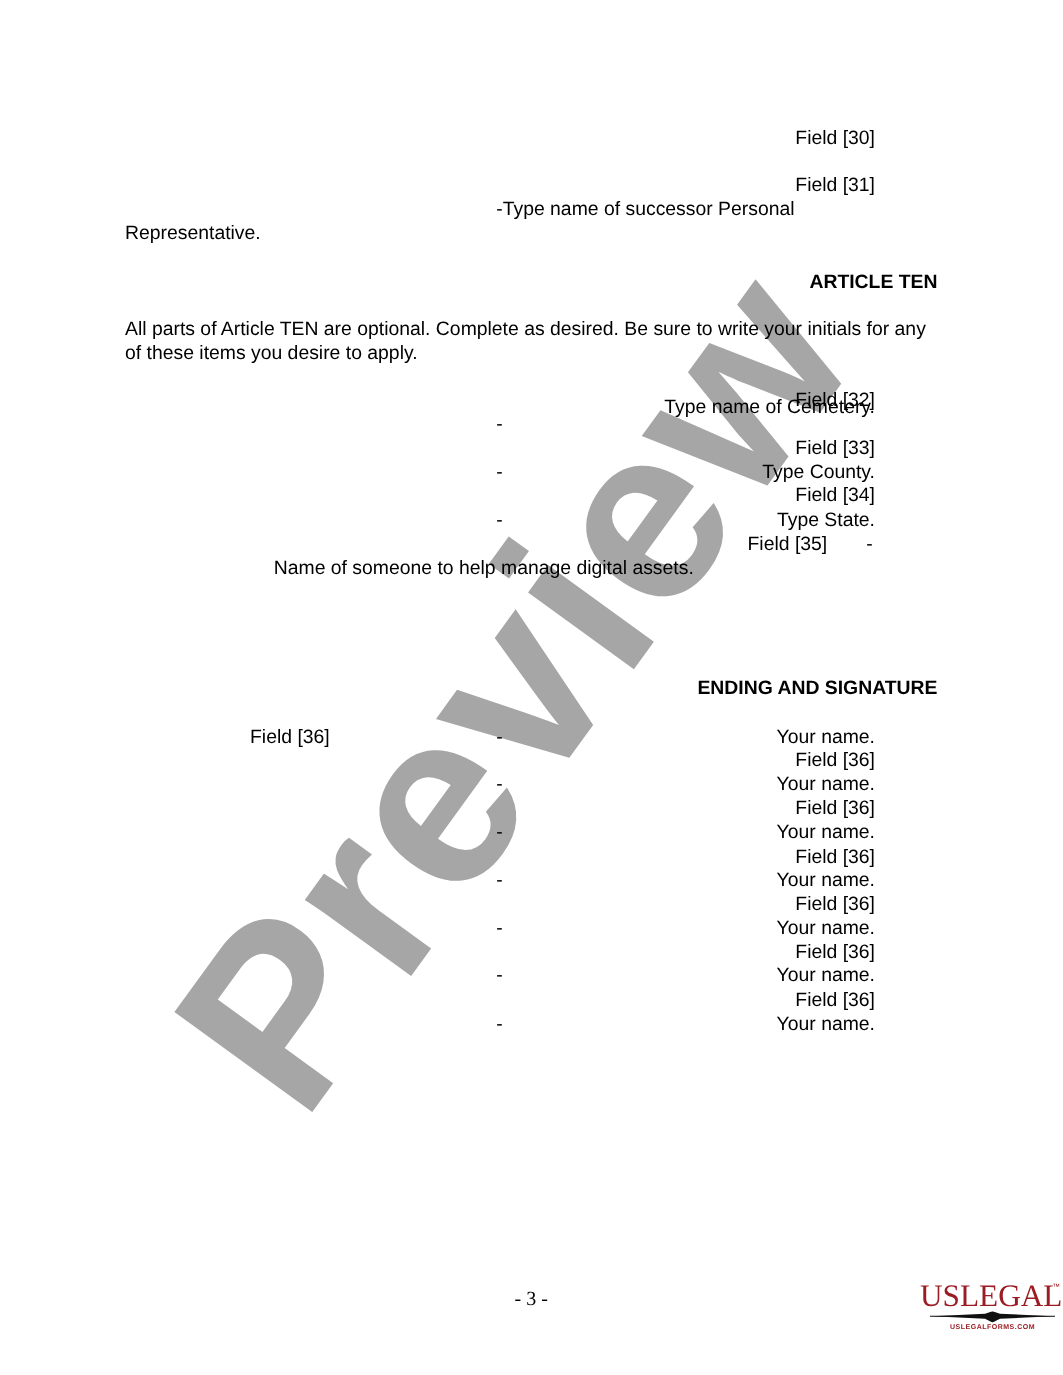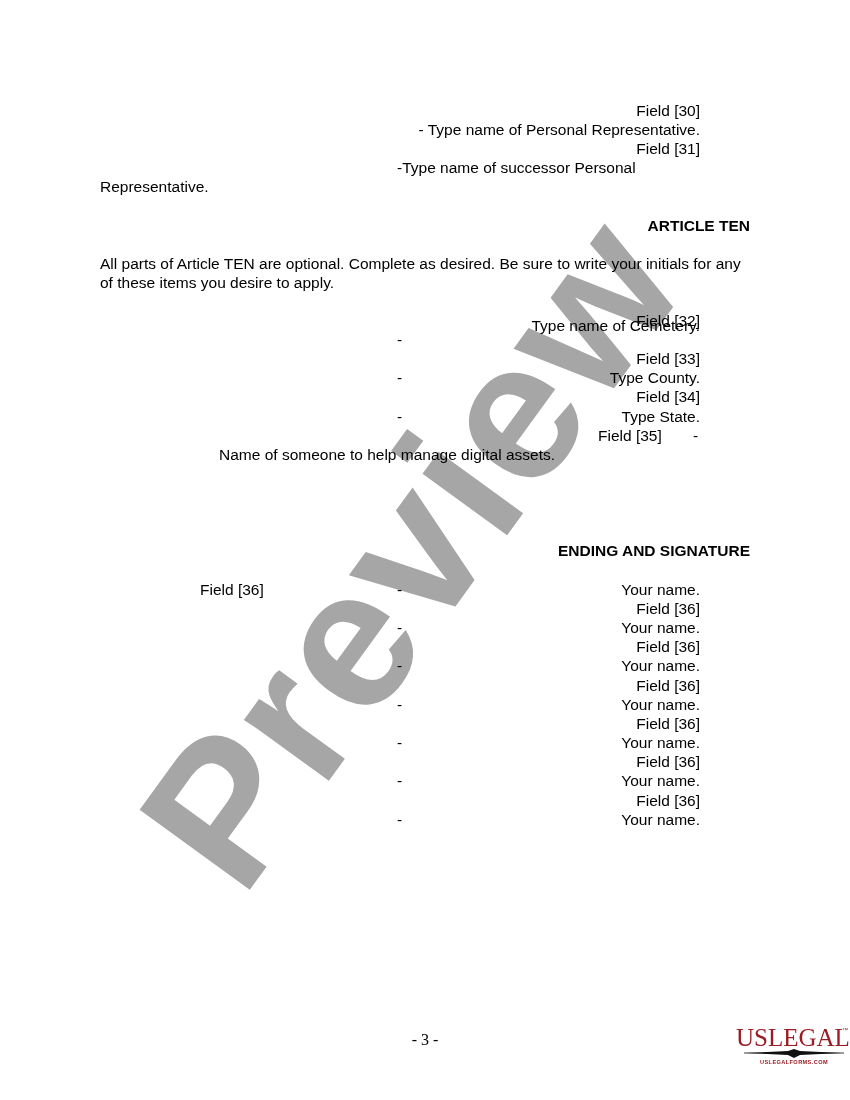--- a/index.html
+++ b/index.html
@@ -30,21 +30,20 @@
 
 <div class="page">
 
   <div class="watermark">
     <span>Preview</span>
   </div>
 
   <div class="content">
 
     <div class="ln r" style="top:101px;">Field [30]</div>
-    <div class="ln r" style="top:120px;">- Type name of Personal Representative.</div>
     <div class="ln r" style="top:139px;">Field [31]</div>
     <div class="ln" style="top:158px; left:397px;">-Type name of successor Personal</div>
     <div class="ln l" style="top:177px;text-align:right;">Representative.</div>
 
     <div class="center" style="top:216px;">ARTICLE TEN</div>
     <div class="para" style="top:254px;">All parts of Article TEN are optional.  Complete as desired. Be sure to write your initials for any of these items you desire to apply.</div>
 
     <div class="ln r" style="top:311px;">Field [32]</div>
     <div class="dash" style="top:330px;">-</div>
     <div class="ln r" style="top:316px;">Type name of Cemetery.</div>

